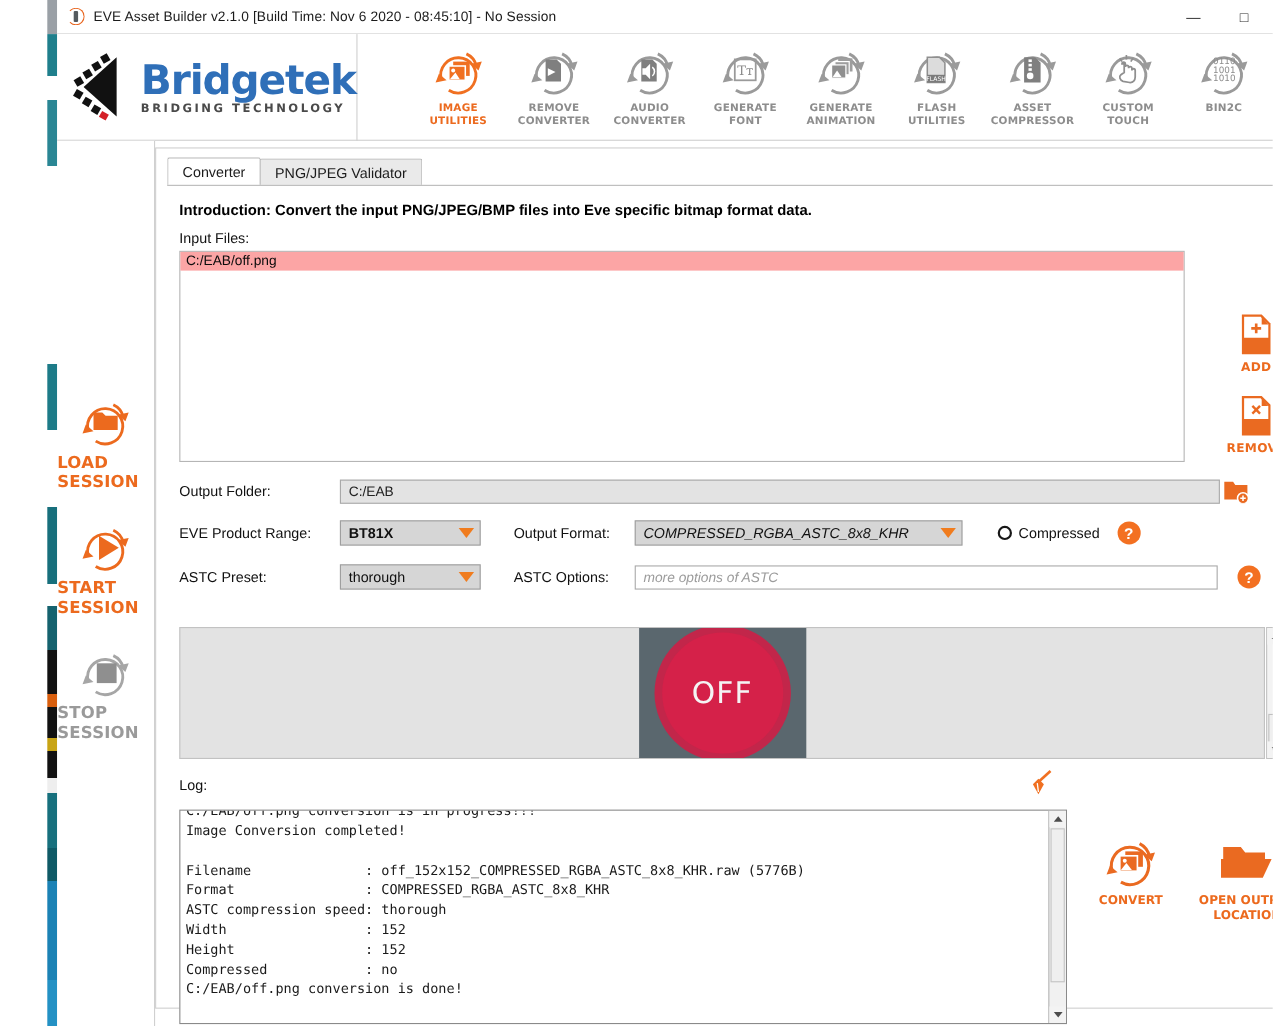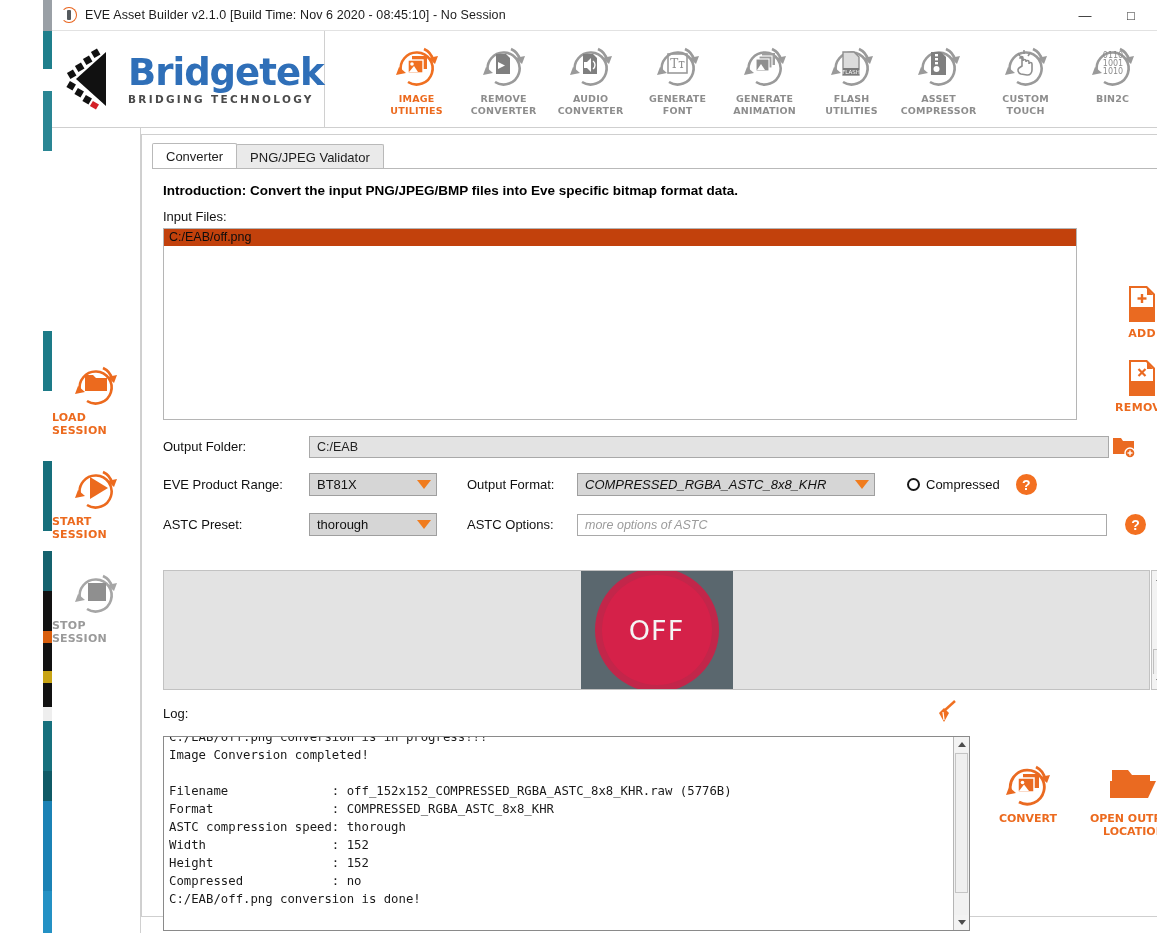--- a/index.html
+++ b/index.html
@@ -150,21 +150,21 @@
     align-items: center; padding-top: 232px; gap: 27px;
   }
   .rail-btn {
     width: 88px; display: flex; flex-direction: column;
     align-items: center; cursor: default;
   }
   .rail-btn .glyph { width: 52px; height: 48px; position: relative; }
   .rail-btn .lbl {
     margin-top: 3px;
     font-family: "DejaVu Sans", sans-serif;
-    font-size: 11px; font-weight: bold; color: #ec6a1e;
+    font-size: 15px; font-weight: bold; color: #ec6a1e;
     letter-spacing: 0.2px;
   }
   .rail-btn.disabled .lbl { color: #9a9a9a; }
 
   
   .panel {
     position: absolute; left: 98px; top: 134px;
     width: 1053px; height: 783px;
     background: #ffffff;
     border: 1px solid #cfcfcf;
@@ -199,21 +199,21 @@
     position: absolute; left: 11px; top: 40px;
     font-size: 13px; color: #111;
   }
   .filelist {
     position: absolute; left: 11px; top: 59px;
     width: 914px; height: 192px;
     border: 1px solid #b5b5b5; background: #ffffff;
   }
   .file-item {
     height: 17px; line-height: 17px;
-    background: #c2410c; color: #0d0d0d;
+    background: #fca5a5; color: #0d0d0d;
     font-size: 12.5px; padding-left: 5px;
     cursor: default;
   }
 
   .side-actions {
     position: absolute; left: 947px; top: 115px;
     width: 86px;
     display: flex; flex-direction: column; align-items: center; gap: 18px;
   }
   .side-btn { display:flex; flex-direction:column; align-items:center; cursor:default; }
@@ -242,21 +242,21 @@
     display: flex; align-items: center; justify-content: space-between;
     padding-left: 7px; padding-right: 5px;
     font-size: 13px; color: #111; cursor: default;
   }
   .combo .caret {
     width: 0; height: 0; margin-left: 8px;
     border-left: 7px solid transparent;
     border-right: 7px solid transparent;
     border-top: 9px solid #f07c1e;
   }
-  .combo.bold-val { font-weight: normal; }
+  .combo.bold-val { font-weight: bold; }
   .combo.ital-val { font-style: italic; }
 
   .radio-wrap { display: flex; align-items: center; gap: 6px; }
   .radio {
     width: 13px; height: 13px; border: 2px solid #171717;
     border-radius: 50%; background: #fff;
   }
   .help {
     width: 21px; height: 21px; border-radius: 50%;
     background: #f37021; color: #fff;

